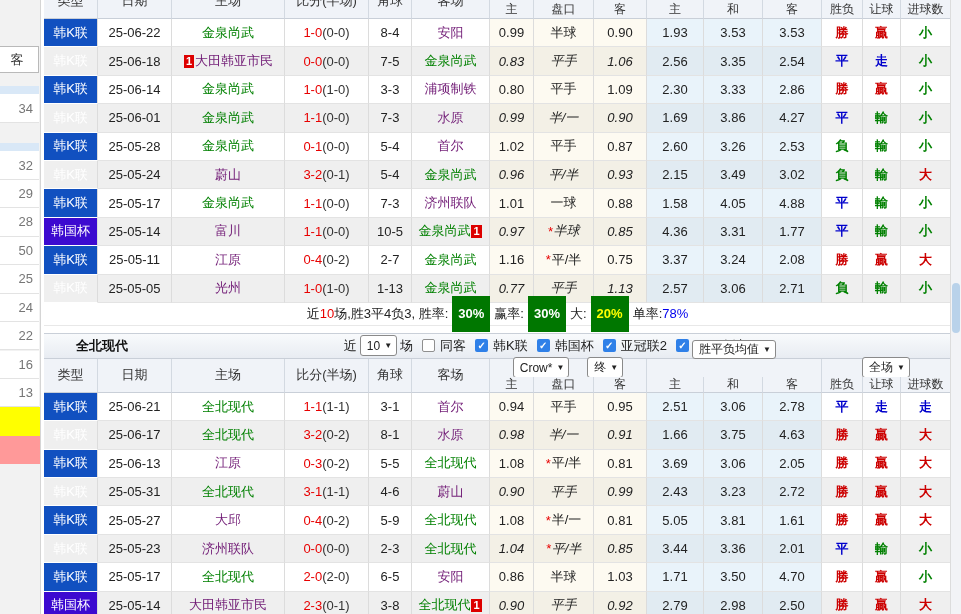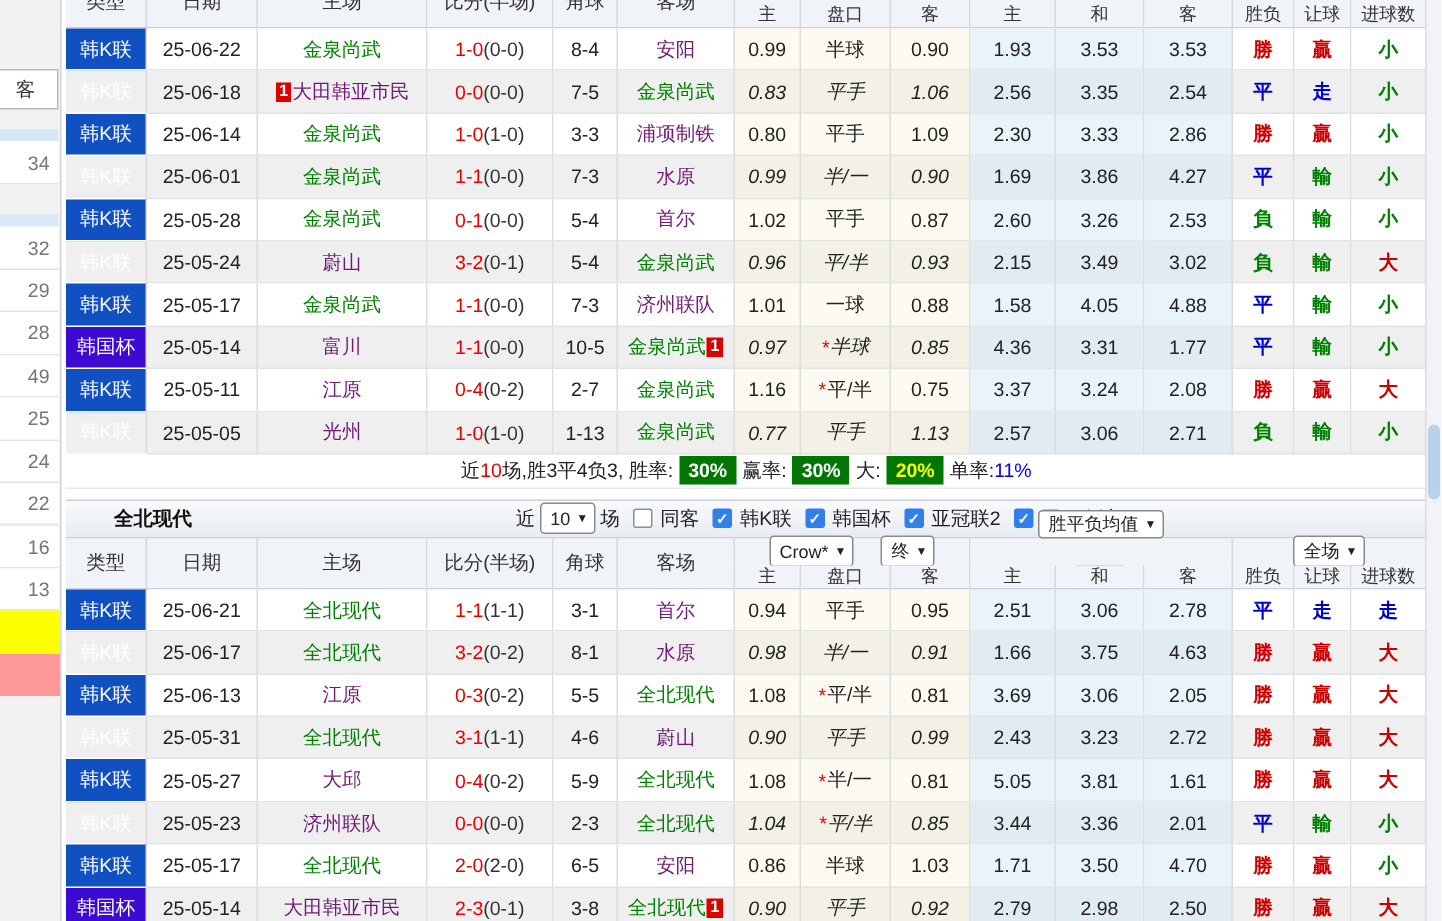--- a/index.html
+++ b/index.html
@@ -33,21 +33,21 @@
   .c.lg.cup{background:var(--cup-purple);}
   .tname{color:#701a75;} .tname.green{color:var(--team-green);}
   .ft{color:var(--score-red);} .ht{color:#333;}
   .res{font-weight:bold;}
   .t-red{color:var(--result-red);} .t-blue{color:var(--result-blue);} .t-green{color:var(--result-green);}
   .star{color:var(--score-red);margin-right:1px;}
   .badge{background:#dd0000;color:#fff;font-size:11px;line-height:13px;padding:0 2px;font-weight:bold;margin:0 1px;}
   
   .summary{height:22px;display:flex;align-items:center;justify-content:center;font-size:13px;border-bottom:1px solid #e8e8e8;}
   .summary .red{color:#e80000;}
-  .badge-pct{background:var(--badge-green-bg);color:#fff;font-weight:bold;padding:0 6px;height:19px;
+  .badge-pct{background:var(--badge-green-bg);color:#fff;font-weight:bold;padding:0 6px;height:36px;
              display:inline-flex;align-items:center;margin:0 4px;font-size:13px;}
   .badge-pct.yellow{color:var(--badge-yellow-text);}
   .blue-val{color:var(--single-rate-blue);}
   .gap{height:7px;background:#fff;}
   
   .titlebar{height:26px;box-sizing:border-box;background:linear-gradient(#f8fafc,#e8ecf2);
             border-top:1px solid #c9cfd8;border-bottom:1px solid #c9cfd8;display:flex;align-items:center;font-size:13px;}
   .title{font-weight:bold;color:#111;margin-left:32px;}
   .controls{margin-left:auto;margin-right:205px;display:flex;align-items:center;gap:3px;color:#222;}
   .sel{display:inline-flex;align-items:center;gap:4px;background:#fff;border:1px solid #8a8a8a;border-radius:3px;
@@ -75,21 +75,21 @@
 
   <div class="sidebar">
     <div class="side-label">客</div>
     <div id="sidenums">
         <div class="side-num hl" style="top: 66px;">42</div>
         <div class="side-num" style="top: 94.45px;">34</div>
         <div class="side-num hl" style="top: 122.9px;">32</div>
         <div class="side-num" style="top: 151.35px;">32</div>
         <div class="side-num" style="top: 179.8px;">29</div>
         <div class="side-num" style="top: 208.25px;">28</div>
-        <div class="side-num" style="top: 236.7px;">49</div>
+        <div class="side-num" style="top: 236.7px;">50</div>
         <div class="side-num" style="top: 265.15px;">25</div>
         <div class="side-num" style="top: 293.6px; text-align: center;">24</div>
         <div class="side-num" style="top: 322.05px;">22</div>
         <div class="side-num" style="top: 350.5px;">16</div>
         <div class="side-num" style="top: 378.95px;">13</div>
       </div>
     <div class="side-block" id="sideyellow" style="top: 407.4px; background: rgb(255, 255, 0);"></div>
     <div class="side-block" id="sidepink" style="top: 435.85px; background: rgb(255, 153, 153);"></div>
   </div>
 
@@ -395,21 +395,21 @@
     <div class="summary">
       <span>近</span>
         <span class="red">10</span>
         <span>场,胜3平4负3, 胜率:</span>
       <span class="badge-pct">30%</span>
       <span>赢率:</span>
       <span class="badge-pct">30%</span>
       <span>大:</span>
       <span class="badge-pct yellow">20%</span>
       <span>单率:</span>
-      <span class="blue-val">11%</span>
+      <span class="blue-val">78%</span>
     </div>
 
     <div class="gap"></div>
 
     <div class="titlebar">
       <span class="title">全北现代</span>
       <div class="controls">
         <span>近</span>
         <span class="sel">
             <span>10</span>

